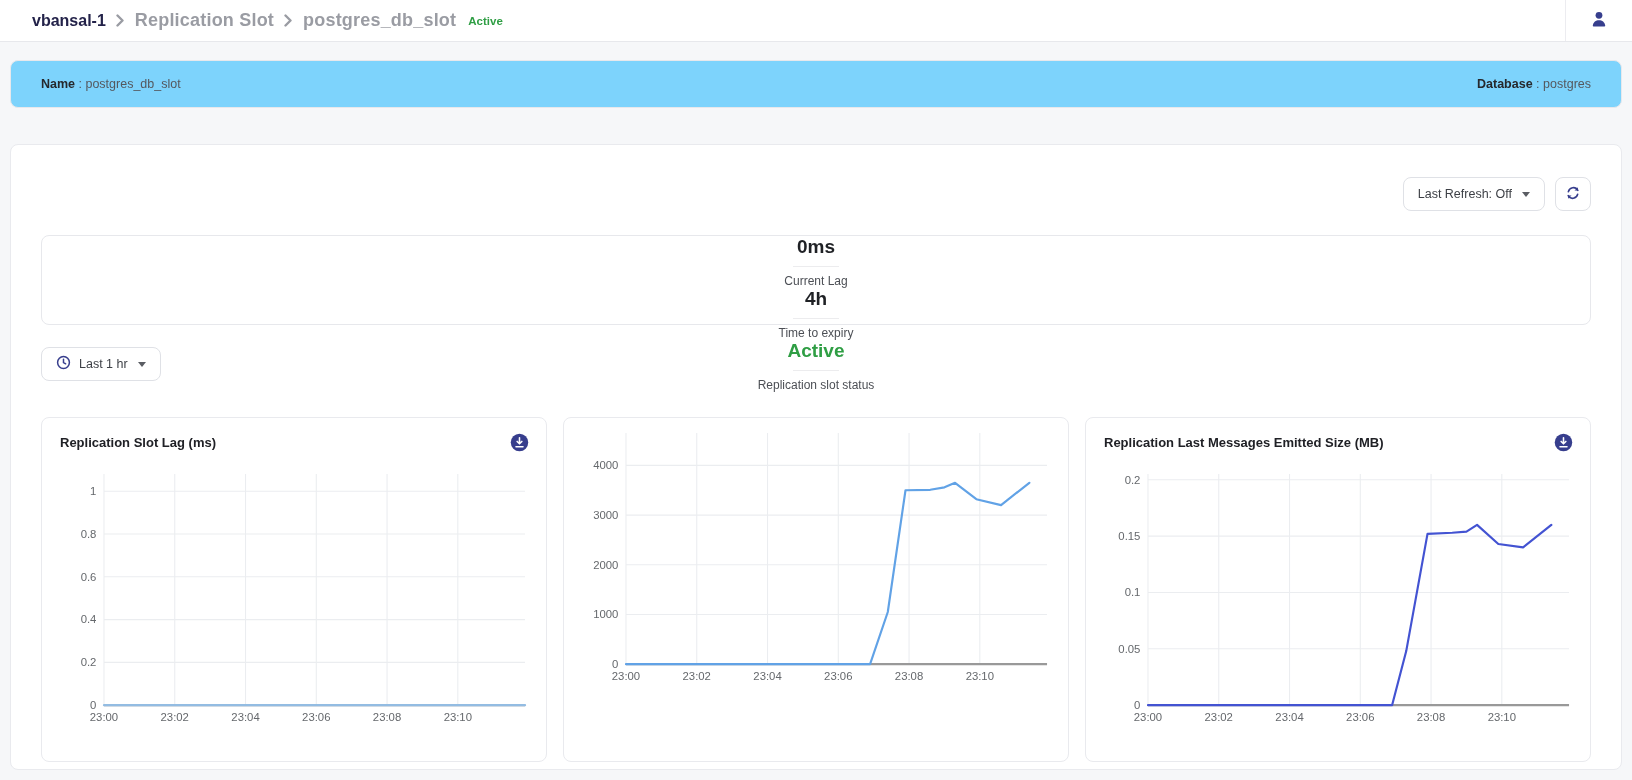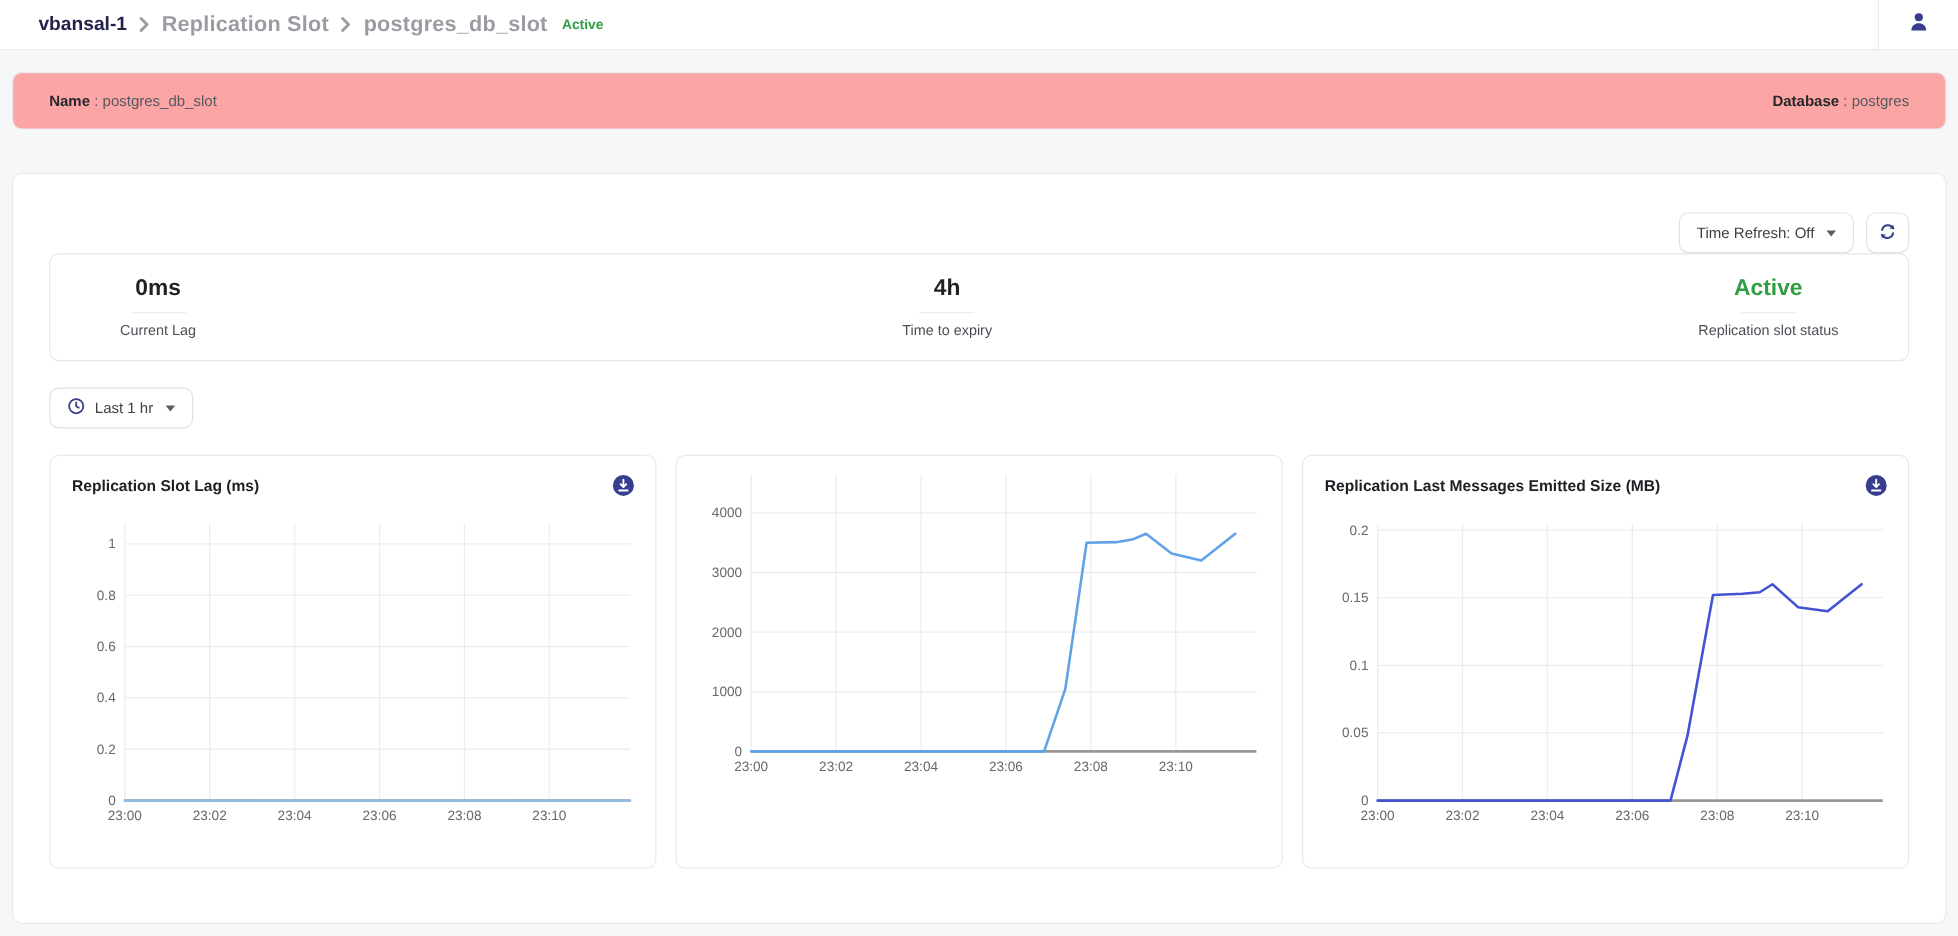--- a/index.html
+++ b/index.html
@@ -11,52 +11,52 @@
     display:flex; align-items:center; justify-content:space-between; padding-left:32px; }
   .crumbs { display:flex; align-items:center; gap:10px; }
   .crumb-root { font-size:16px; font-weight:bold; color:#232249; }
   .crumb-sep svg { display:block; }
   .crumb-muted { font-size:18px; font-weight:bold; color:#9a9ca3; letter-spacing:.2px; }
   .crumb-status { font-size:11.5px; font-weight:bold; margin-left:2px; }
   .topbar-right { display:flex; align-items:center; height:100%;
     border-left:1px solid #ececf0; padding:0 22px; }
 
   
-  .info-card { margin:18px 10px 0 10px; background:#fca5a5; border:1px solid #e7e8ec;
+  .info-card { margin:18px 10px 0 10px; background:#7dd3fc; border:1px solid #e7e8ec;
     border-radius:8px; height:48px; display:flex; align-items:center;
     justify-content:space-between; padding:0 30px; }
   .info-pair { font-size:12.5px; color:#55585e; }
   .info-pair b { color:#26282c; }
 
   
   .panel { margin:36px 10px 0 10px; background:#fff; border:1px solid #e9eaee;
     border-radius:8px; height:626px; padding:0 30px; position:relative; }
 
   .refresh-row { display:flex; justify-content:flex-end; align-items:center;
     gap:10px; padding-top:32px; }
   .btn { background:#fff; border:1px solid #dfe1e6; border-radius:8px; height:34px;
     display:flex; align-items:center; gap:8px; padding:0 14px; font-size:12.5px;
     color:#3c3f45; cursor:pointer; }
   .btn.square { width:36px; justify-content:center; padding:0; }
   .caret { width:0; height:0; border-left:4px solid transparent; border-right:4px solid transparent;
     border-top:5px solid #5a5d63; margin-left:2px; }
 
   
-  .summary { border:1px solid #e7e8ec; border-radius:8px; height:90px;
-    display:flex; align-items:center; justify-content:space-between; padding:0 58px; }
+  .summary { margin-top:24px; border:1px solid #e7e8ec; border-radius:8px; height:90px;
+    display:flex; align-items:center; justify-content:space-between; padding:0 58px;flex-direction:column; }
   .sum-item { text-align:center; }
   .sum-value { font-size:19px; font-weight:bold; color:#1f2125; }
   .sum-value.green { color:#2f9e44; }
   .sum-div { width:46px; height:1px; background:#ececee; margin:8px auto 7px auto; }
   .sum-label { font-size:12px; color:#4c4f55; }
 
   .range-row { display:flex; justify-content:flex-start; margin-top:22px; }
 
   
-  .charts { display:grid; grid-template-columns:1fr 1fr 1fr; gap:16px; margin-top:22px; }
+  .charts { display:grid; grid-template-columns:1fr 1fr 1fr; gap:16px; margin-top:36px; }
   .chart-card { border:1px solid #e9eaee; border-radius:8px; background:#fff;
     height:345px; overflow:hidden; }
   .chart-head { display:flex; align-items:center; justify-content:space-between;
     padding:14px 16px 6px 18px; }
   .chart-title { font-size:13px; font-weight:bold; color:#202126; }
   .chart-dl { cursor:pointer; display:flex; }
   .chart-svg-wrap { padding:0 8px; }
   svg.chart { display:block; width:100%; height:auto; }
 
   .g-line { stroke:#ebedf0; stroke-width:1; }
@@ -99,21 +99,21 @@
   </div>
   <div class="info-pair">
     <b>Database</b><span> : </span><span>postgres</span>
   </div>
 </div>
 
 <div class="panel">
 
   <div class="refresh-row">
     <button class="btn">
-      <span>Time Refresh: Off</span>
+      <span>Last Refresh: Off</span>
       <span class="caret"></span>
     </button>
     <button class="btn square">
       <span>
         <svg width="16" height="16" viewBox="0 0 16 16">
           <path d="M12.8 5.3A5.1 5.1 0 0 0 3.4 6.6" fill="none" stroke="#373e8d" stroke-width="1.7" stroke-linecap="round"></path>
           <path d="M12.9 2.2v3.4H9.5z" fill="#373e8d"></path>
           <path d="M3.2 10.7a5.1 5.1 0 0 0 9.4-1.3" fill="none" stroke="#373e8d" stroke-width="1.7" stroke-linecap="round"></path>
           <path d="M3.1 13.8v-3.4h3.4z" fill="#373e8d"></path>
         </svg>

